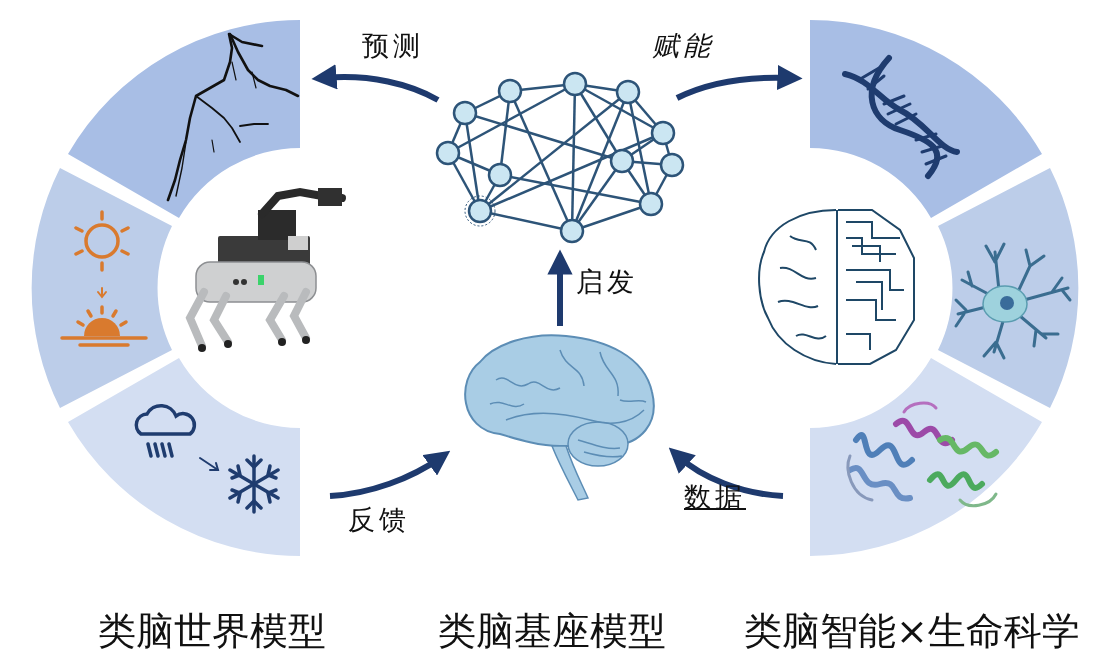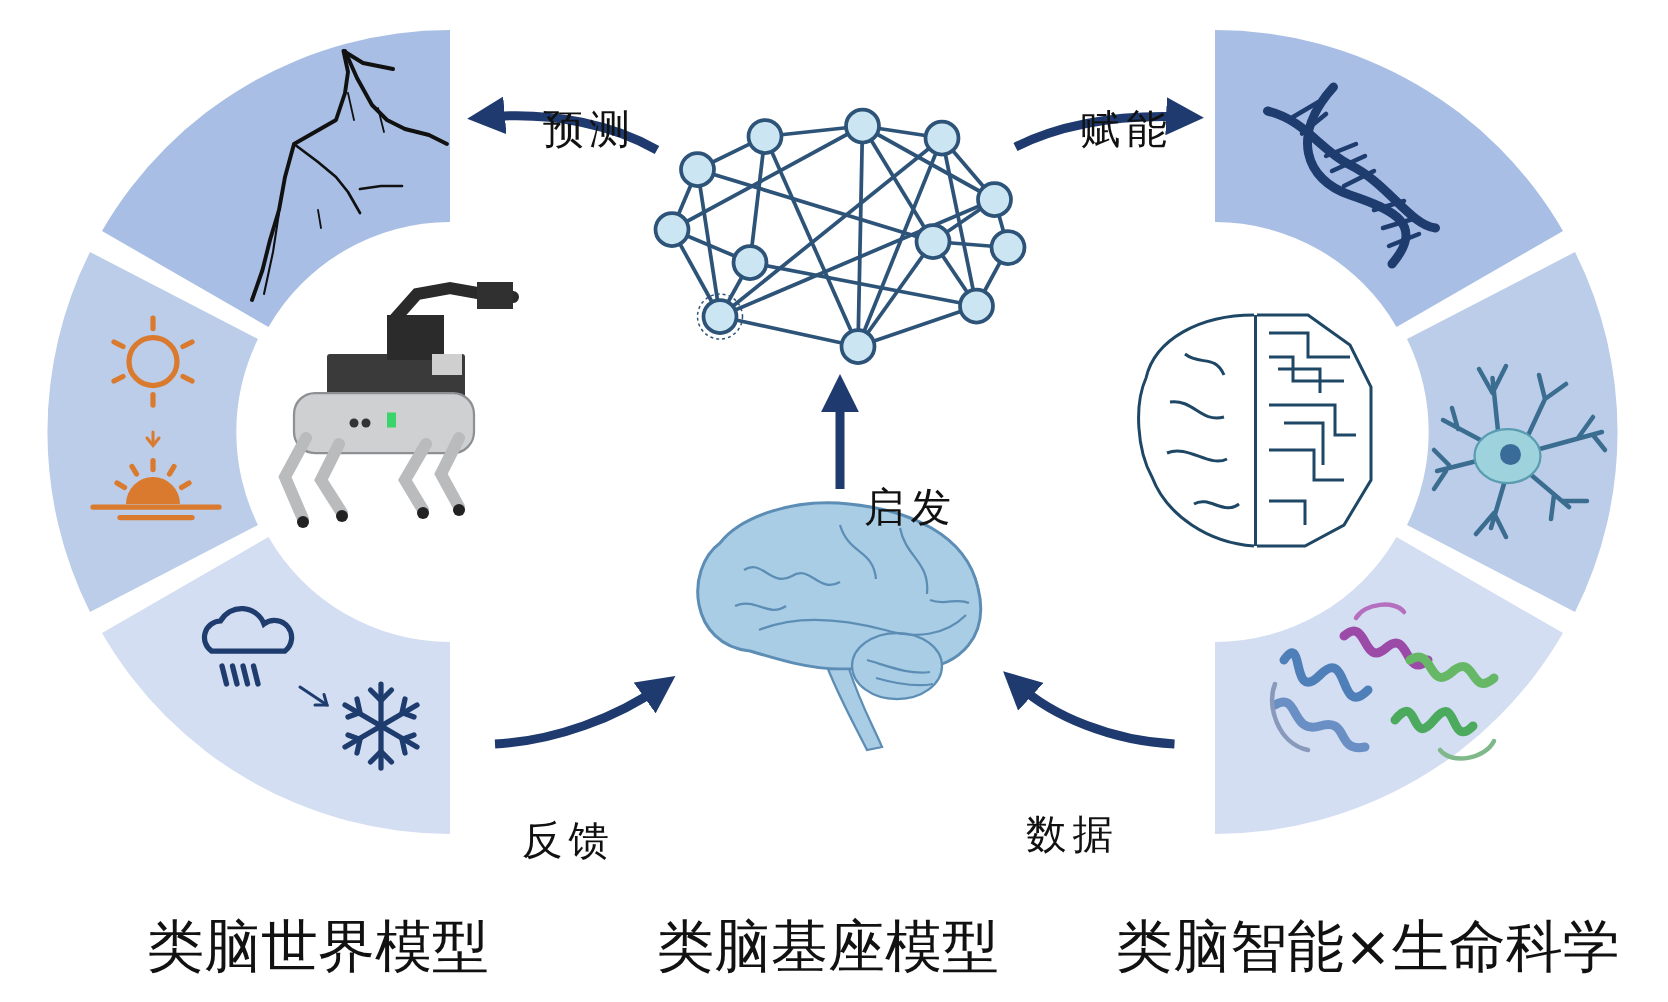--- a/index.html
+++ b/index.html
@@ -1,20 +1,20 @@
 <!DOCTYPE html>
 <html><head>
 <meta charset="utf-8">
 <style>
   html, body { margin: 0; padding: 0; background: #ffffff; }
   body { width: 1112px; height: 668px; position: relative; overflow: hidden;
          font-family: "DejaVu Serif", "Liberation Serif", serif; }
   svg.stage { position: absolute; left: 0; top: 0; }
   .lbl { position: absolute; font-family: "DejaVu Serif", "Liberation Serif", serif;
-         font-size: 27px; color: #111; letter-spacing: 4px; white-space: nowrap; margin-top: 40px; }
+         font-size: 27px; color: #111; letter-spacing: 4px; white-space: nowrap; }
   .title { position: absolute; top: 606px; font-family: "DejaVu Sans", "Liberation Sans", sans-serif;
            font-size: 38px; color: #111; white-space: nowrap; letter-spacing: 0px; }
 </style>
 </head>
 <body>
 
 <svg class="stage" width="1112" height="668" viewBox="0 0 1112 668" xmlns="http://www.w3.org/2000/svg">
   <defs>
     <marker id="ah" viewBox="0 0 10 10" refX="5" refY="5" markerWidth="4.2" markerHeight="4.2" orient="auto">
       <path d="M0,0 L10,5 L0,10 Z" fill="#1e3a6e"></path>
@@ -227,20 +227,20 @@
   <g stroke="#1e3a6e" stroke-width="6" fill="none" stroke-linecap="butt">
     <path d="M438,100 C410,84 370,74 324,78" marker-end="url(#ah)"></path>
     <path d="M677,98 C705,84 740,76 790,78" marker-end="url(#ah)"></path>
     <path d="M560,326 L560,262" marker-end="url(#ah)"></path>
     <path d="M330,496 C370,494 412,478 440,458" marker-end="url(#ah)"></path>
     <path d="M783,496 C742,494 702,478 678,456" marker-end="url(#ah)"></path>
   </g>
 </svg>
 
 <div class="lbl" style="left:362px; top:28px;">预测</div>
-<div class="lbl" style="left:720px; top:28px;">赋能</div>
-<div class="lbl" style="left:576px; top:280px;">启发</div>
+<div class="lbl" style="left:652px; top:28px;font-style:italic;">赋能</div>
+<div class="lbl" style="left:576px; top:264px;">启发</div>
 <div class="lbl" style="left:348px; top:502px;">反馈</div>
-<div class="lbl" style="left:684px; top:498px;">数据</div>
+<div class="lbl" style="left:684px; top:479px;text-decoration:underline;">数据</div>
 
 <div class="title" style="left:98px;font-family:Liberation Mono, monospace;">类脑世界模型</div>
 <div class="title" style="left:438px;text-align:center;">类脑基座模型</div>
 <div class="title" style="left:744px;">类脑智能×生命科学</div>
 
 </body></html>

